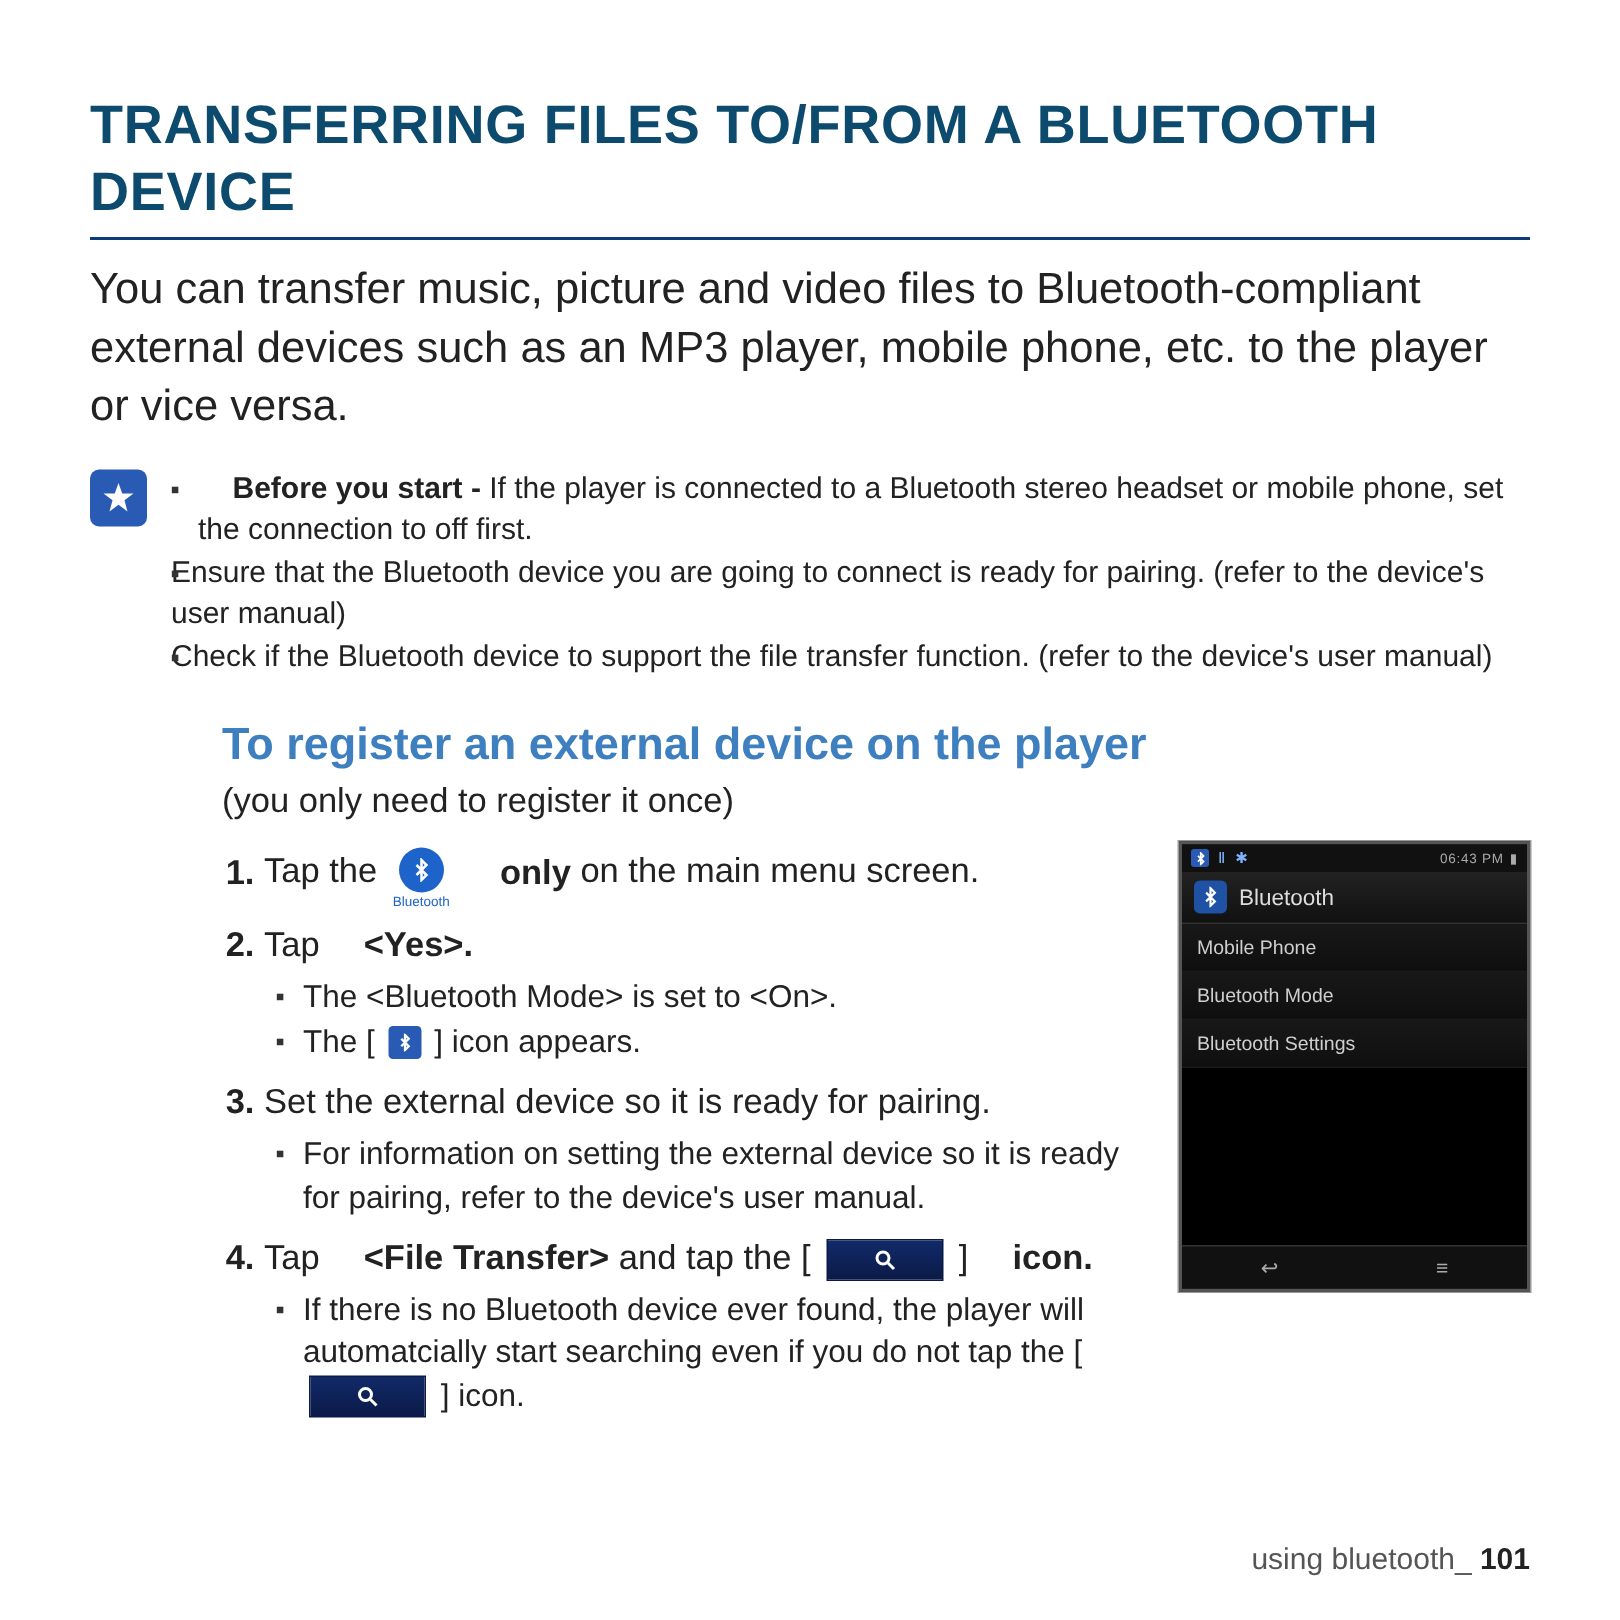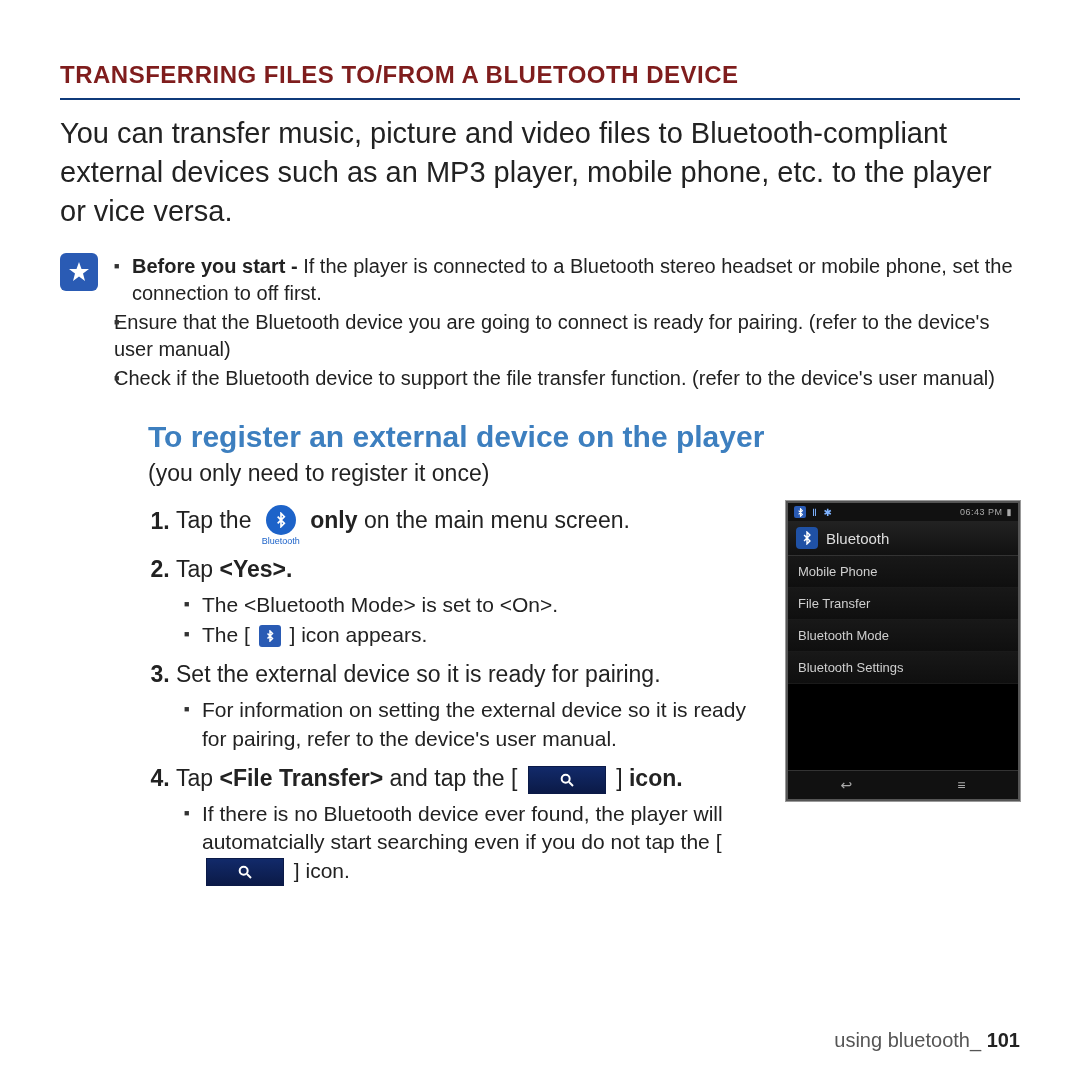--- a/index.html
+++ b/index.html
@@ -12,23 +12,23 @@
     color: #222;
   }
   .page {
     box-sizing: border-box;
     width: 1080px;
     height: 1080px;
     padding: 60px 60px 30px 60px;
     position: relative;
   }
   h1.title {
-    font-size: 24px;
+    font-size: 36px;
     font-weight: bold;
-    color: #7f1d1d;
+    color: #0c4a6e;
     margin: 0 0 8px 0;
     letter-spacing: 0.5px;
     border-bottom: 2px solid #0f3a7a;
     padding-bottom: 8px;
     line-height: 1.25;
   }
   .intro {
     font-size: 29px;
     line-height: 1.35;
     margin: 14px 0 22px 0;
@@ -194,21 +194,21 @@
     display:flex;align-items:center;justify-content:space-around;
     color:#aaa;font-size:14px;
   }
   .footer {
     position:absolute;
     bottom:28px;right:60px;
     font-size:20px;
     color:#555;
   }
   .footer .num { color:#222; font-weight:bold; }
-  b { font-weight:bold; }
+  b { font-weight:bold;margin-left:23px; }
 </style>
 </head>
 <body>
 
 <div class="page">
 
   <h1 class="title">TRANSFERRING FILES TO/FROM A BLUETOOTH DEVICE</h1>
 
   <p class="intro">You can transfer music, picture and video files to Bluetooth-compliant external devices such as an MP3 player, mobile phone, etc. to the player or vice versa.</p>
 
@@ -302,21 +302,20 @@
       <div class="header-row">
         <span class="h-icon">
             <svg width="14" height="14" viewBox="0 0 24 24" fill="none" stroke="#fff" stroke-width="2.5">
               <path d="M7 7l10 10-5 5V2l5 5L7 17"></path>
             </svg>
           </span>
         <span style="color:#ddd;font-size:15px;">Bluetooth</span>
       </div>
       <div class="menu-list" id="device-menu">
           <div class="item">Mobile Phone</div>
-          <div class="item">File Transfer</div>
           <div class="item">Bluetooth Mode</div>
           <div class="item">Bluetooth Settings</div>
         </div>
       <div class="bottom-bar">
         <span>↩</span>
         <span>≡</span>
       </div>
     </div>
   </div>
 

